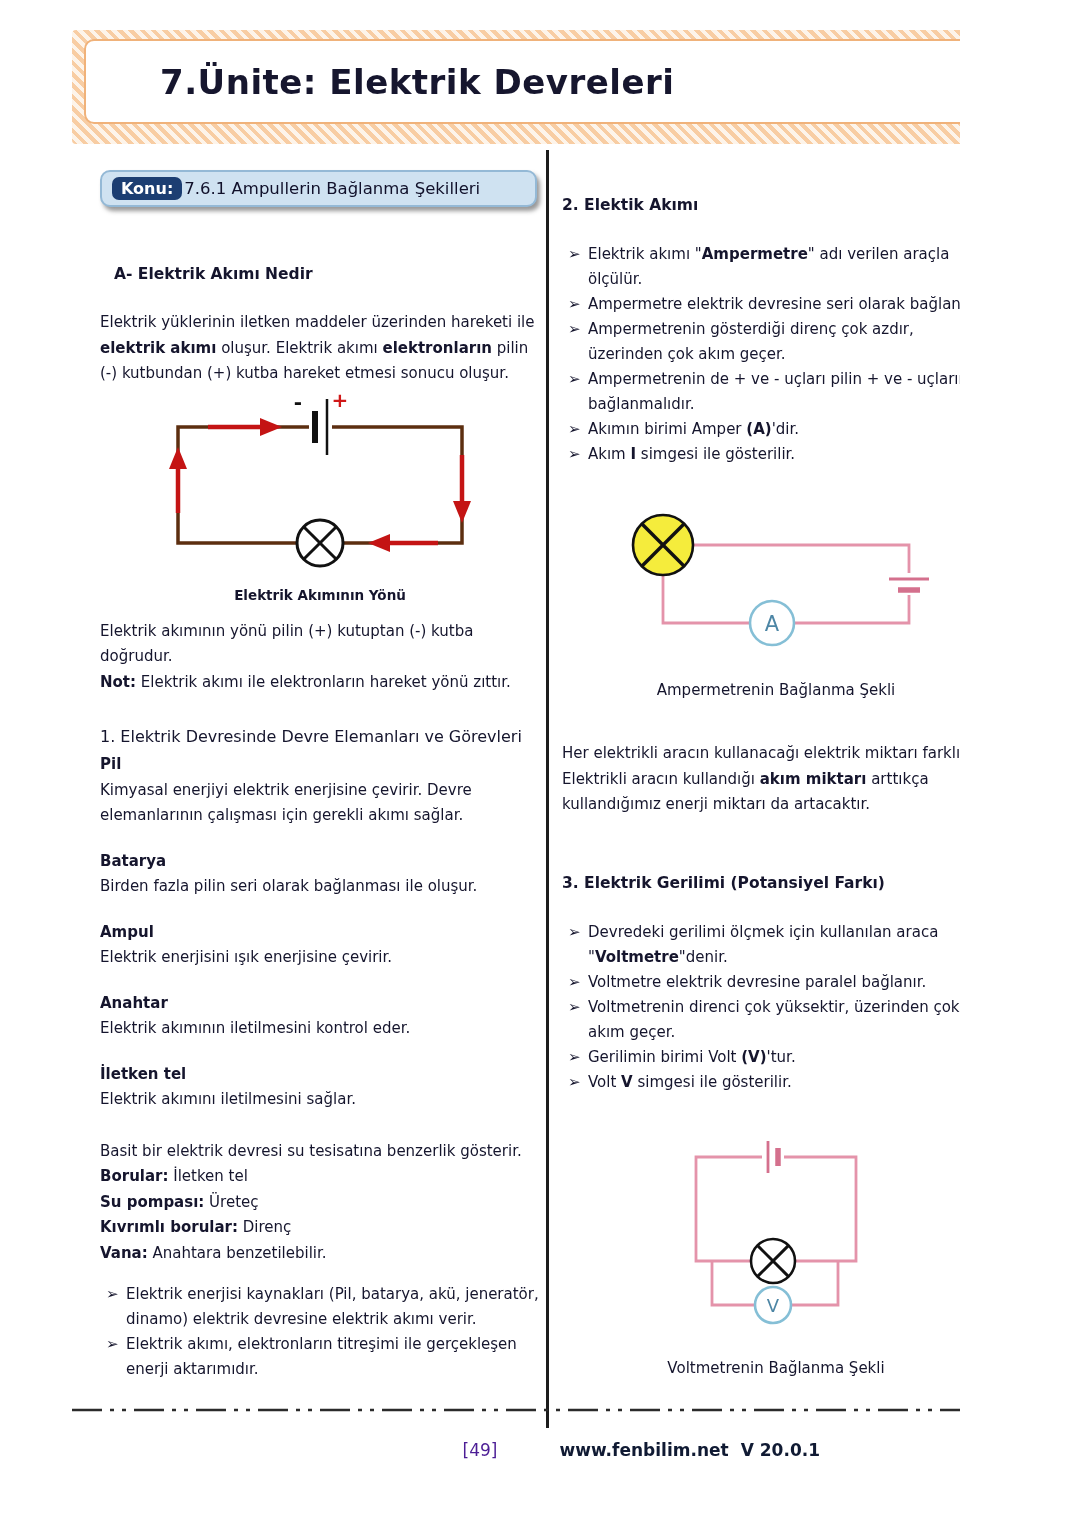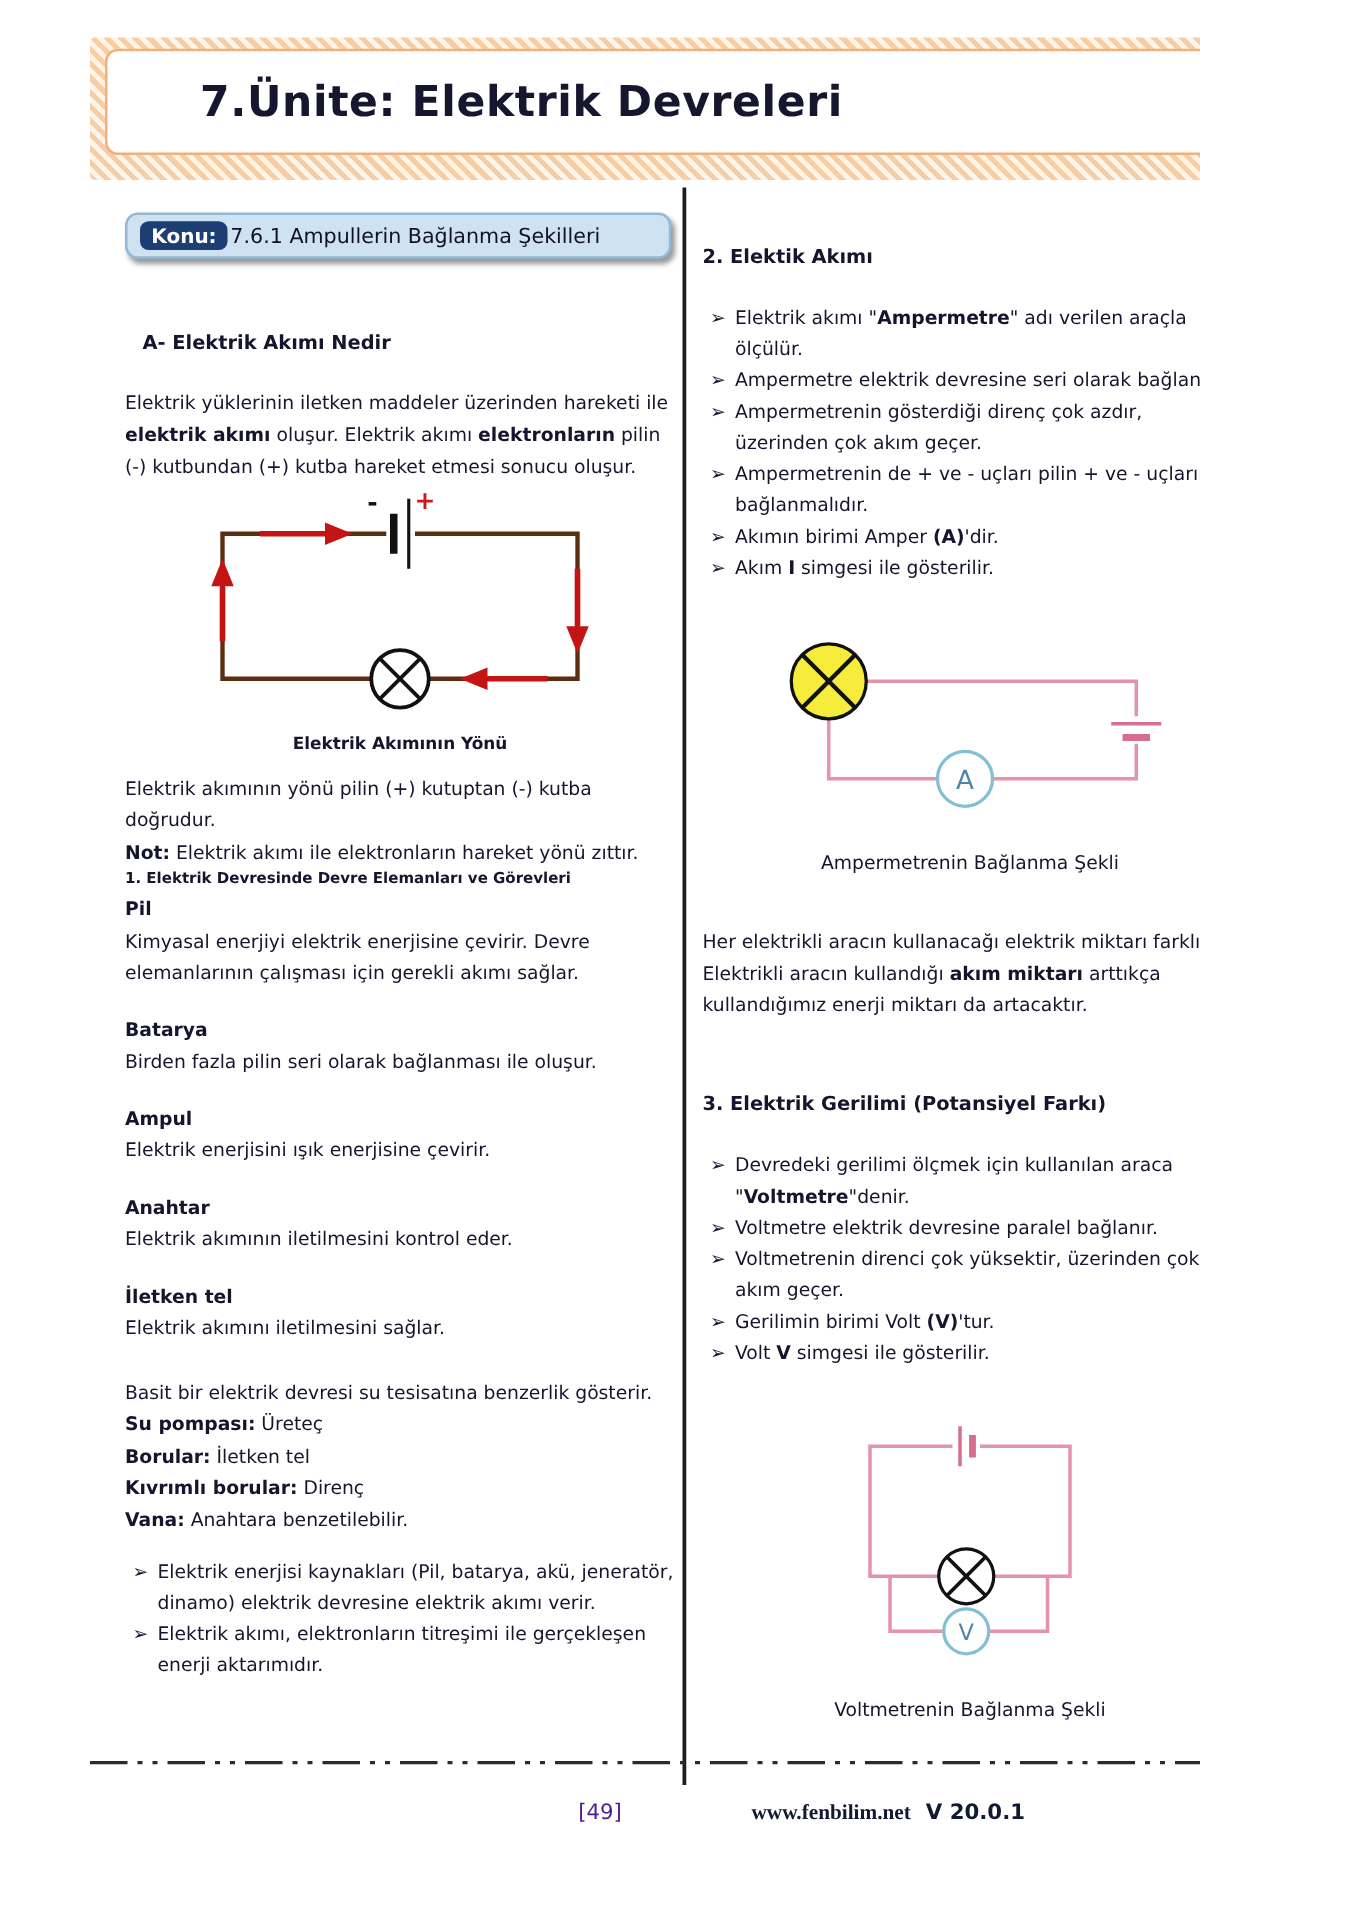--- a/index.html
+++ b/index.html
@@ -46,21 +46,21 @@
   .h-a { font-size:15.5px; font-weight:bold; margin-top:58px; padding-left:14px; }
   .p1 { margin-top:27px; }
 
   .fig { text-align:center; }
   .fig1 { margin-top:4px; }
   .fig-cap-bold { font-size:13.5px; font-weight:bold; margin-top:0px; }
   .fig-cap { font-size:15px; margin-top:22px; }
 
   .p2 { margin-top:16px; }
 
-  .h-b { font-size:12px; font-weight:bold; white-space:nowrap; }
+  .h-b { font-size:16px; font-weight:normal; margin-top:32px; white-space:nowrap; }
   .item { margin-top:20px; }
   .item-first { margin-top:6px; }
   .item-name { font-size:15px; font-weight:bold; line-height:25.5px; }
   .item-desc { font-size:15px; line-height:25.5px; }
 
   .analogy-intro { margin-top:26px; }
   .analogy-line { font-size:15px; line-height:25.5px; }
 
   .bullets { margin-top:16px; }
   .bullet { display:flex; font-size:15px; line-height:25px; }
@@ -72,21 +72,21 @@
   .rbullets { margin-top:28px; }
   .p3 { margin-top:42px; }
   .h-3 { font-size:15.5px; font-weight:bold; margin-top:56px; }
   .fig2 { margin-top:36px; }
   .fig3 { margin-top:36px; }
 
   
   .dash-line { position:absolute; left:72px; top:1406px; width:936px; height:8px; }
   .page-num { position:absolute; left:0; top:1440px; width:100%; text-align:center; font-size:17px; color:#4c1d95; }
   .site-line { position:absolute; right:140px; top:1440px; font-size:17px; color:#101a33; }
-  .site-name { font-weight:bold;font-family:Liberation Serif, serif; }
+  .site-name { font-weight:bold; }
   .site-version { margin-left:12px; font-weight:bold; }
 </style>
 </head>
 <body>
 
 <div class="page">
 
   <header class="header">
     <div class="header-inner">
       <h1 class="unit-title">7.Ünite: Elektrik Devreleri</h1>
@@ -160,26 +160,26 @@
       <div class="item-name">Anahtar</div>
       <div class="item-desc">Elektrik akımının iletilmesini kontrol eder.</div>
     </div>
     <div class="item">
       <div class="item-name">İletken tel</div>
       <div class="item-desc">Elektrik akımını iletilmesini sağlar.</div>
     </div>
 
     <p class="body-text analogy-intro">Basit bir elektrik devresi su tesisatına benzerlik gösterir.</p>
     <div class="analogy-line">
+      <span class="b">Borular:</span>
+      <span>İletken tel</span>
+    </div>
+    <div class="analogy-line">
       <span class="b">Su pompası:</span>
       <span>Üreteç</span>
-    </div>
-    <div class="analogy-line">
-      <span class="b">Borular:</span>
-      <span>İletken tel</span>
     </div>
     <div class="analogy-line">
       <span class="b">Kıvrımlı borular:</span>
       <span>Direnç</span>
     </div>
     <div class="analogy-line">
       <span class="b">Vana:</span>
       <span>Anahtara benzetilebilir.</span>
     </div>
 

